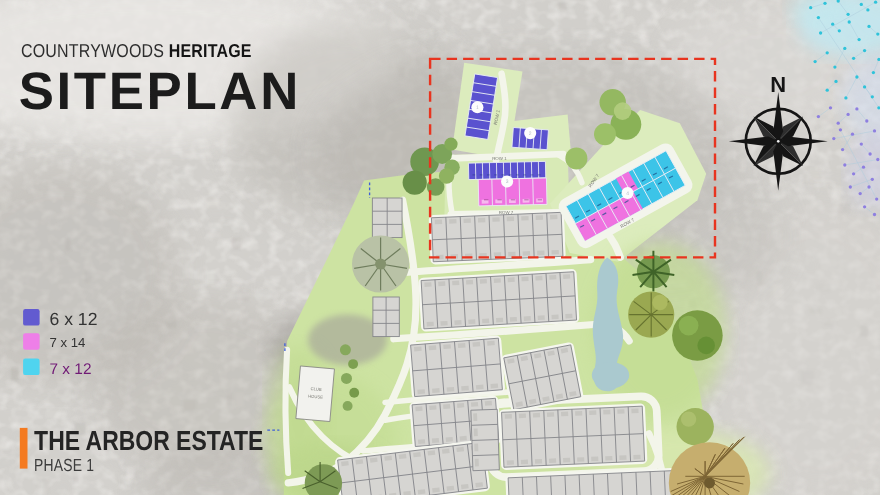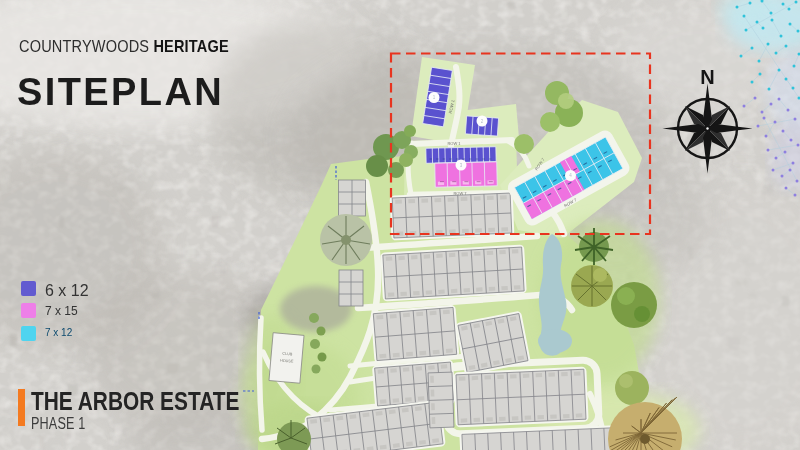--- a/index.html
+++ b/index.html
@@ -751,29 +751,29 @@
         </g>
 <circle r="3.2" fill="#151515"></circle>
         <circle r="1.2" fill="#f0f0f0"></circle>
 </g>
 
 <text x="707.5" y="84" font-family="Liberation Sans, sans-serif" font-size="20" font-weight="bold" fill="#151515" text-anchor="middle">N</text>
 </svg>
 
 <div class="abs" style="left:19px;top:37px;font-size:17px;letter-spacing:0.2px;color:#2d2d2d;transform:scaleX(0.855);transform-origin:0 0;white-space:nowrap;">COUNTRYWOODS <span style="font-weight:bold;color:#141414;">HERITAGE</span></div>
 
-<div class="abs" style="left:17px;top:71px;font-size:38px;font-weight:bold;letter-spacing:2.4px;color:#1c1c1c;white-space:nowrap;">SITEPLAN</div>
+<div class="abs" style="left:17px;top:56px;font-size:48px;font-weight:bold;letter-spacing:2.4px;color:#1c1c1c;white-space:nowrap;">SITEPLAN</div>
 
 <div class="abs" style="left:21px;top:281px;width:15px;height:15px;background:#625bd0;border-radius:2px;"></div>
 <div class="abs" style="left:45px;top:282px;font-size:16px;color:#333;">6 x 12</div>
 
 <div class="abs" style="left:21px;top:303px;width:15px;height:15px;background:#ee7fe8;border-radius:2px;"></div>
-<div class="abs" style="left:45px;top:304px;font-size:12px;color:#333;">7 x 15</div>
+<div class="abs" style="left:45px;top:304px;font-size:12px;color:#333;">7 x 14</div>
 
 <div class="abs" style="left:21px;top:326px;width:15px;height:15px;background:#4fd4ef;border-radius:2px;"></div>
-<div class="abs" style="left:45px;top:327px;font-size:10px;color:#0c4a6e;text-align:right;">7 x 12</div>
+<div class="abs" style="left:45px;top:327px;font-size:14px;color:#701a75;text-align:right;">7 x 12</div>
 
 <div class="abs" style="left:18px;top:389px;width:7px;height:37px;background:#f47a20;"></div>
 
 <div class="abs" style="left:31px;top:387px;font-size:25px;font-weight:bold;color:#242424;transform:scaleX(0.835);transform-origin:0 0;white-space:nowrap;">THE ARBOR ESTATE</div>
 
 <div class="abs" style="left:31px;top:415px;font-size:16px;letter-spacing:0.2px;color:#3c3c3c;transform:scaleX(0.79);transform-origin:0 0;white-space:nowrap;">PHASE 1</div>
 </div>
 
 </body></html>

